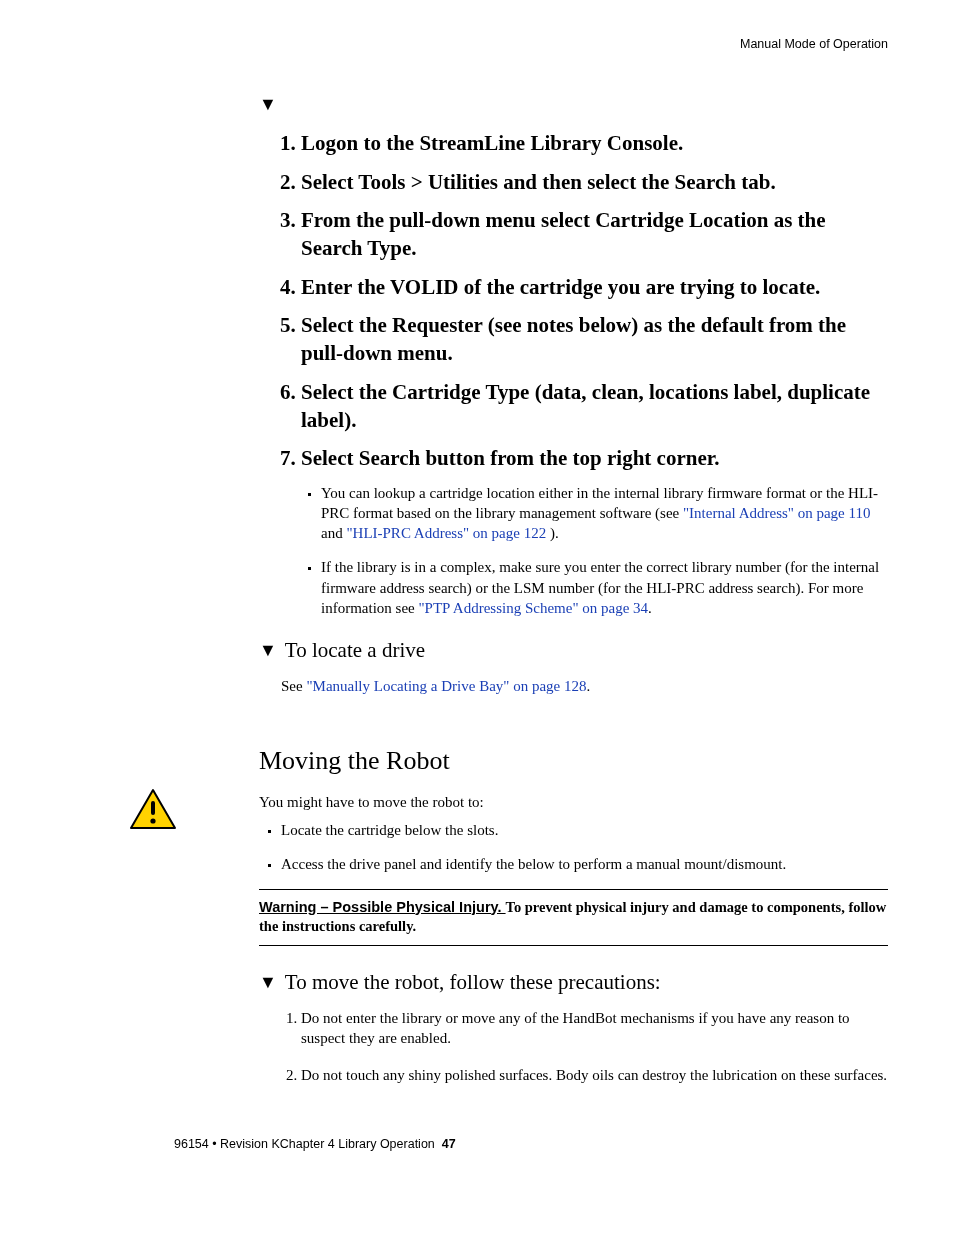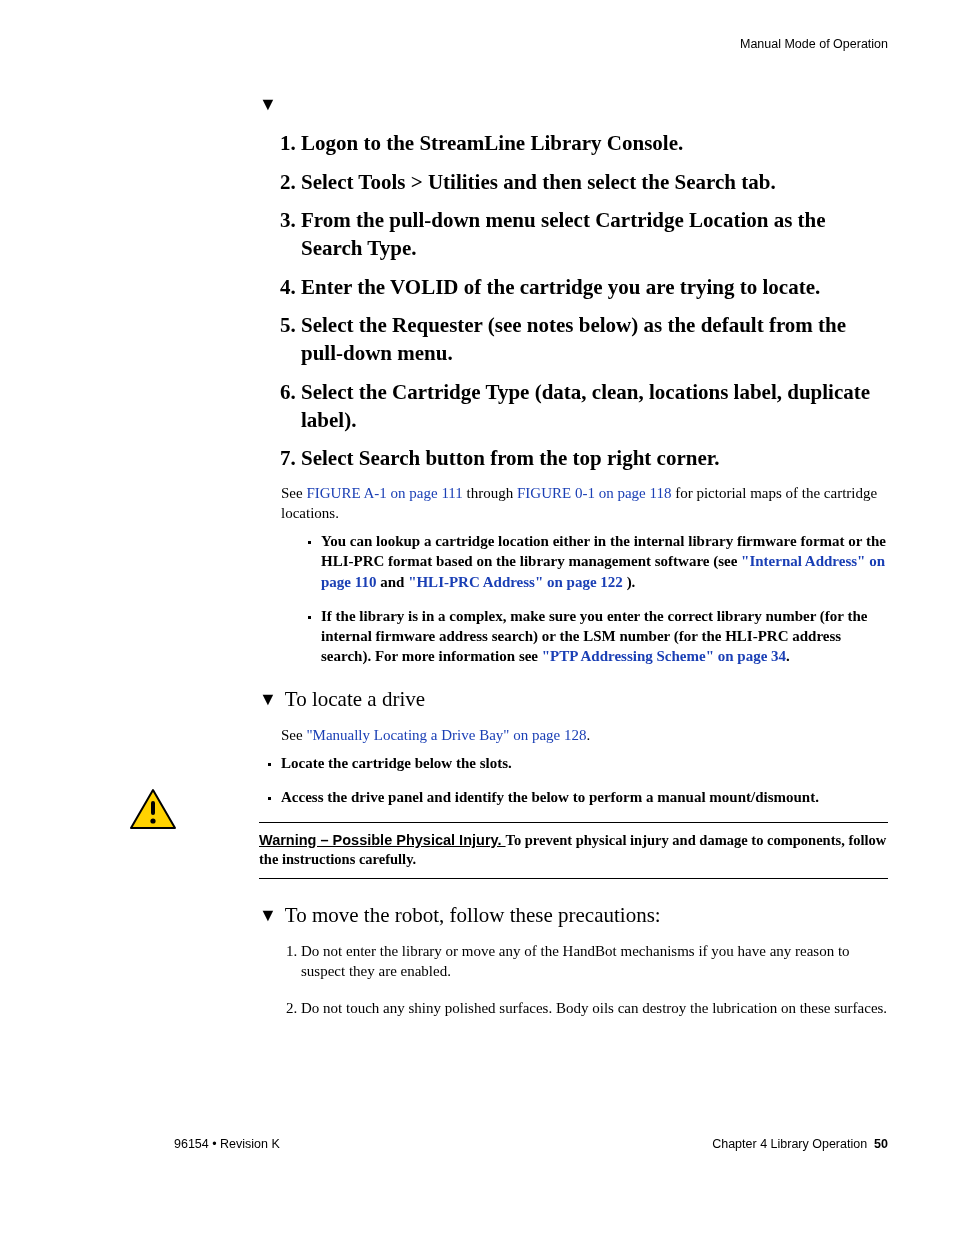--- a/index.html
+++ b/index.html
@@ -66,21 +66,21 @@
     margin: 14px 0 6px 22px;
     font-size: 15px;
   }
   ul.square {
     list-style: square;
     padding-left: 62px;
     margin: 0;
   }
   ul.square li {
     margin: 8px 0 14px 0;
-    font-weight: 700;
+    font-weight: 400;
   }
   ul.square li::marker{
     font-size: 10px;
   }
   .after-step {
     margin-left: 22px;
     font-weight: 400;
     margin-top: 6px;
   }
   .para {
@@ -123,21 +123,20 @@
   ol.precautions li {
     margin: 6px 0 16px 0;
     font-weight: 400;
   }
   .footer {
     position: absolute;
     bottom: 82px;
     left: 130px;
     right: 110px;
     display: flex;
-    justify-content: space-between;
     font-family: "Helvetica Neue", Arial, sans-serif;
     font-size: 12.5px;
   }
   .footer .pnum {
     font-weight: 700;
   }
 </style>
 </head>
 <body>
 
@@ -153,42 +152,41 @@
     <ol class="steps">
       <li><span>Logon to the StreamLine Library Console.</span></li>
       <li><span>Select Tools &gt; Utilities and then select the Search tab.</span></li>
       <li><span>From the pull-down menu select Cartridge Location as the Search Type.</span></li>
       <li><span>Enter the VOLID of the cartridge you are trying to locate.</span></li>
       <li><span>Select the Requester (see notes below) as the default from the pull-down menu.</span></li>
       <li><span>Select the Cartridge Type (data, clean, locations label, duplicate label).</span></li>
       <li><span>Select Search button from the top right corner.</span></li>
     </ol>
 
-    <div class="after-step">
-      <span>See </span><a class="xref">FIGURE A-1 on page 111</a><span> through </span><a class="xref">FIGURE 0-1 on page 118</a><span> for pictorial maps of the cartridge locations.</span>
-    </div>
 
 
     <ul class="square">
       <li>
         <span>You can lookup a cartridge location either in the internal library firmware format or the HLI-PRC format based on the library management software (see </span><a class="xref">"Internal Address" on page 110</a><span> and </span><a class="xref">"HLI-PRC Address" on page 122</a><span> ).</span>
       </li>
       <li>
         <span>If the library is in a complex, make sure you enter the correct library number (for the internal firmware address search) or the LSM number (for the HLI-PRC address search). For more information see </span><a class="xref">"PTP Addressing Scheme" on page 34</a><span>.</span>
       </li>
     </ul>
 
     <div class="proc-heading">
       <span class="marker">▼</span>
       <span>To locate a drive</span>
     </div>
     <div class="para-indent">
       <span>See </span><a class="xref">"Manually Locating a Drive Bay" on page 128</a><span>.</span>
     </div>
 
+    <div class="section-heading">Moving the Robot</div>
+    <div class="para">You might have to move the robot to:</div>
 
     <ul class="square" style="padding-left:22px;">
       <li>Locate the cartridge below the slots.</li>
       <li>Access the drive panel and identify the below to perform a manual mount/dismount.</li>
     </ul>
 
     <div class="warnbox">
       <span class="lead">Warning – Possible Physical Injury.  </span><span class="rest">To prevent physical injury and damage to components, follow the instructions carefully.</span>
     </div>
 
@@ -206,16 +204,16 @@
 
   <svg class="warn-icon" viewBox="0 0 48 44" style="top:788px;">
     <polygon points="24,2 46,40 2,40" fill="#ffd200" stroke="#000" stroke-width="2" stroke-linejoin="round"></polygon>
     <rect x="22" y="13" width="4" height="14" rx="2" fill="#000"></rect>
     <circle cx="24" cy="33" r="2.6" fill="#000"></circle>
   </svg>
 
   <div class="footer">
     <span>96154 • Revision K</span>
     <span>
-      <span>Chapter 4 Library Operation</span>&nbsp;&nbsp;<span class="pnum">50</span>
+      <span>Chapter 4 Library Operation</span>&nbsp;&nbsp;<span class="pnum">47</span>
     </span>
   </div>
 </div>
 
 </body></html>

